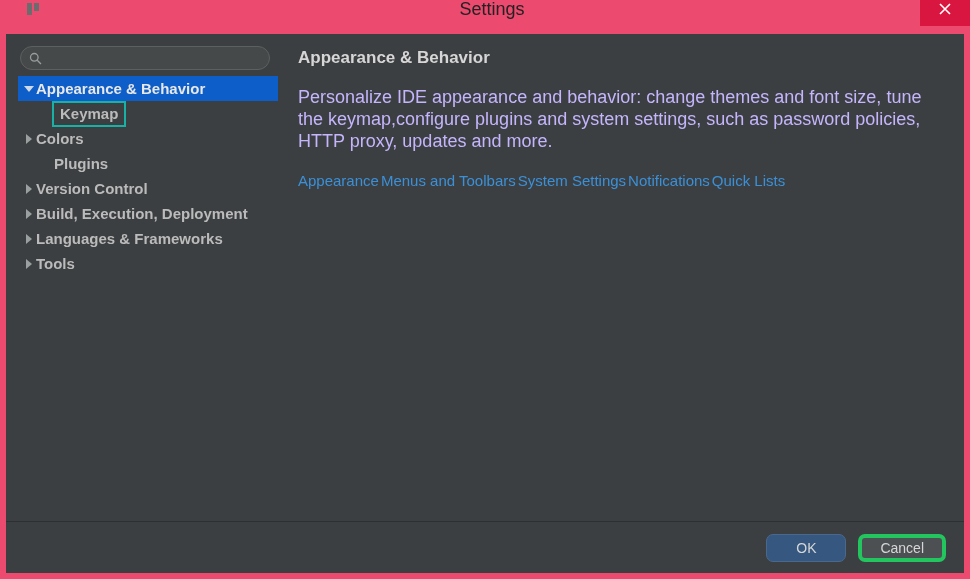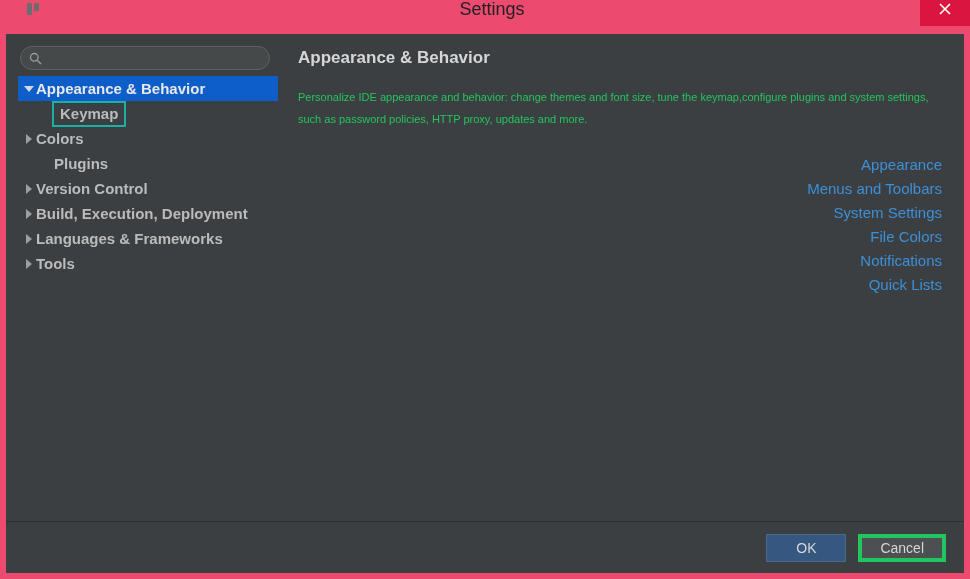--- a/index.html
+++ b/index.html
@@ -77,38 +77,38 @@
     line-height: 20px; height: 24px; display: inline-flex; align-items: center;
   }
 
   .main {
     flex: 1; padding: 4px 10px 10px 20px; color: #bbbbbb; overflow: hidden;
   }
   .main h1 {
     font-size: 17px; font-weight: 600; color: #d6d6d6; margin-bottom: 18px;
   }
   .main .desc {
-    font-size: 11px; line-height: 22px; color: #22c55e; margin-bottom: 24px;
+    font-size: 18px; line-height: 22px; color: #c4b5fd; margin-bottom: 18px;
     max-width: 640px;
   }
-  .links { display: flex; flex-direction: column; gap: 2px; align-items: flex-end; }
+  .links { display: flex; flex-direction: row; gap: 2px; align-items: flex-end; }
   .links a {
     color: #3b90d8; text-decoration: none; font-size: 15px; line-height: 22px;
     cursor: pointer;
   }
 
   .footer {
     height: 52px; border-top: 1px solid #2d2f30;
     display: flex; align-items: center; justify-content: flex-end;
     gap: 12px; padding-right: 18px;
     background: #3c3f41;
   }
   .btn {
     min-width: 80px; height: 28px; padding: 0 18px;
-    border-radius: 0; font-size: 14px; cursor: pointer;
+    border-radius: 7px; font-size: 14px; cursor: pointer;
     display: inline-flex; align-items: center; justify-content: center;
     color: #d6d6d6;
   }
   .btn.primary { background: #365880; border: 1px solid #4a688c; }
   .btn.secondary { background: #4c5052; border: 4px solid #22c55e; }
 
   .tri { display:inline-block; width:0; height:0; }
   .tri.right { border-top:5px solid transparent; border-bottom:5px solid transparent; border-left:6px solid currentColor; }
   .tri.down { border-left:5px solid transparent; border-right:5px solid transparent; border-top:6px solid currentColor; }
 </style>
@@ -193,21 +193,20 @@
         </div>
     </div>
 
     <div class="main">
       <h1>Appearance &amp; Behavior</h1>
       <p class="desc">Personalize IDE appearance and behavior: change themes and font size, tune the keymap,configure plugins and system settings, such as password policies, HTTP proxy, updates and more.</p>
       <div class="links" id="links">
           <a>Appearance</a>
           <a>Menus and Toolbars</a>
           <a>System Settings</a>
-          <a>File Colors</a>
           <a>Notifications</a>
           <a>Quick Lists</a>
         </div>
     </div>
 
   </div>
 
   <div class="footer">
     <div class="btn primary">OK</div>
     <div class="btn secondary">Cancel</div>

